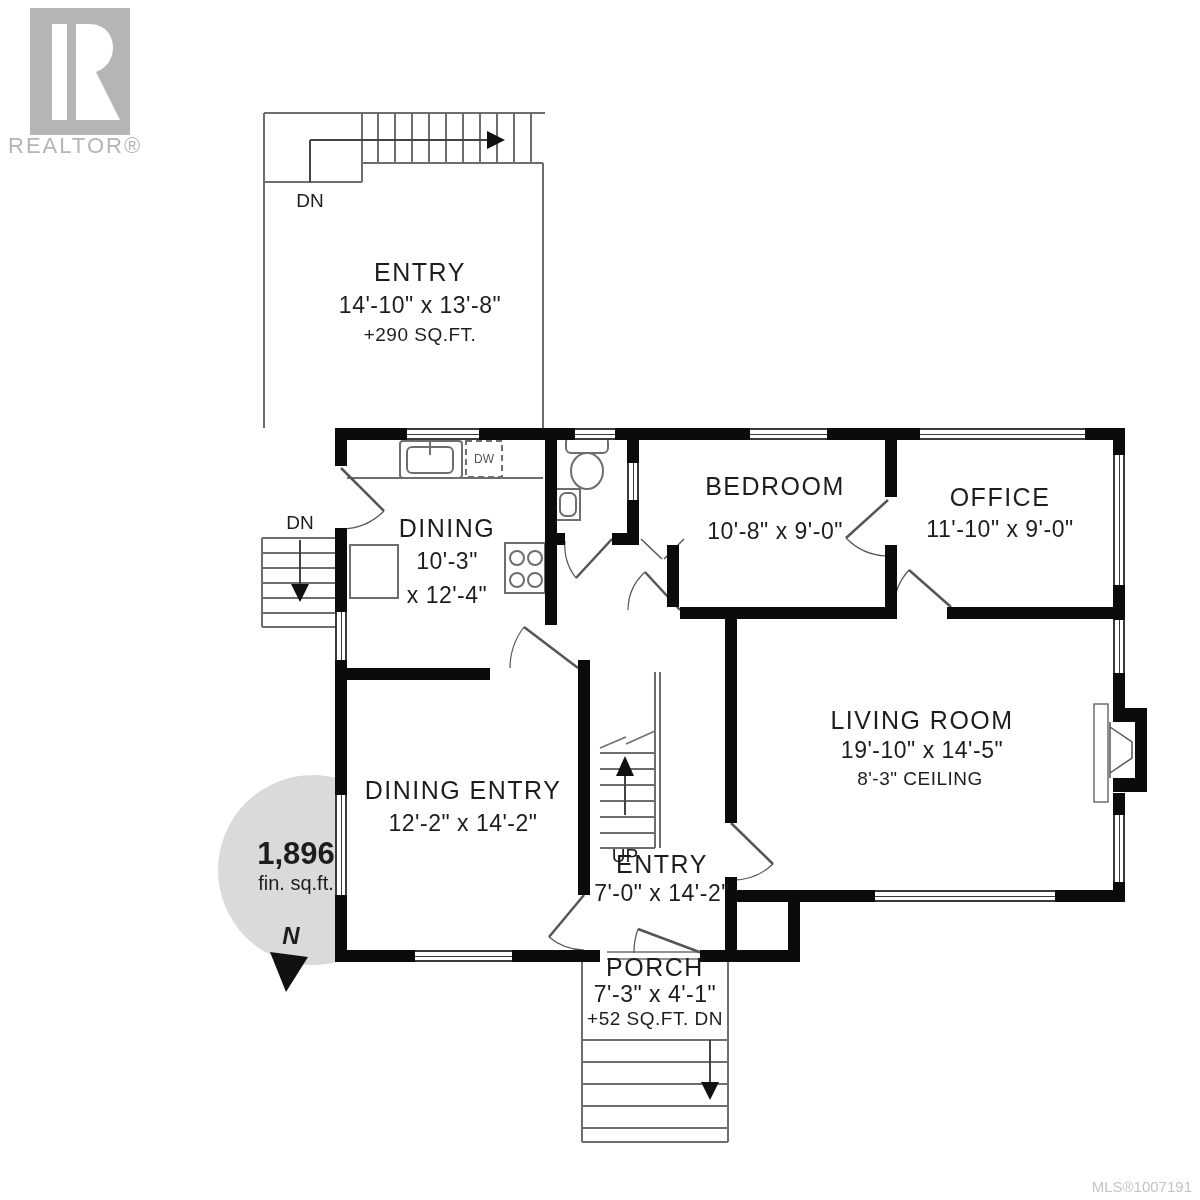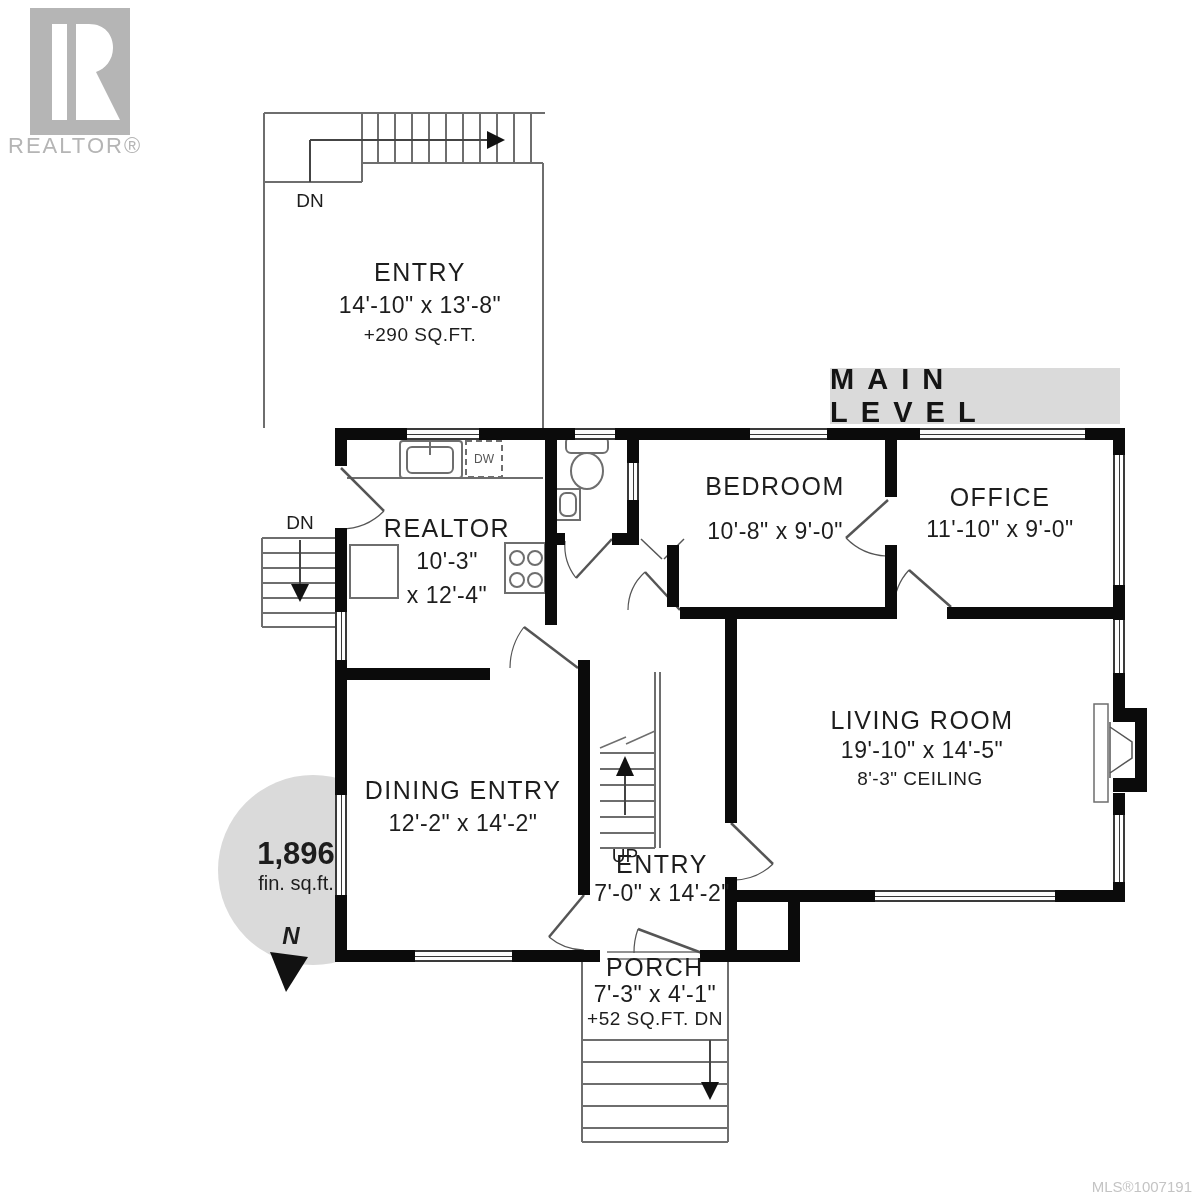--- a/index.html
+++ b/index.html
@@ -223,29 +223,26 @@
   <div class="win-h" style="left:920px;top:428px;width:165px"></div>
   <div class="win-h" style="left:415px;top:950px;width:97px"></div>
   <div class="win-h" style="left:875px;top:890px;width:180px"></div>
   <div class="win-v" style="left:335px;top:612px;height:48px"></div>
   <div class="win-v" style="left:335px;top:795px;height:100px"></div>
   <div class="win-v" style="left:1113px;top:455px;height:130px"></div>
   <div class="win-v" style="left:1113px;top:620px;height:53px"></div>
   <div class="win-v" style="left:1113px;top:815px;height:67px"></div>
   <div class="win-v" style="left:627px;top:463px;height:37px"></div>
 
-  <div id="main-level-box">
-    <span>MAIN LEVEL</span>
-  </div>
 
   <div class="rlabel t-name" style="left:420px;top:258px">ENTRY</div>
   <div class="rlabel t-dims" style="left:420px;top:292px">14'-10" x 13'-8"</div>
   <div class="rlabel t-sub" style="left:420px;top:324px">+290 SQ.FT.</div>
 
-  <div class="rlabel t-name" style="left:447px;top:514px">REALTOR</div>
+  <div class="rlabel t-name" style="left:447px;top:514px">DINING</div>
   <div class="rlabel t-dims" style="left:447px;top:548px">10'-3"</div>
   <div class="rlabel t-dims" style="left:447px;top:582px">x 12'-4"</div>
 
   <div class="rlabel t-name" style="left:775px;top:472px">BEDROOM</div>
   <div class="rlabel t-dims" style="left:775px;top:518px">10'-8" x 9'-0"</div>
 
   <div class="rlabel t-name" style="left:1000px;top:483px">OFFICE</div>
   <div class="rlabel t-dims" style="left:1000px;top:516px">11'-10" x 9'-0"</div>
 
   <div class="rlabel t-name" style="left:922px;top:706px">LIVING ROOM</div>

